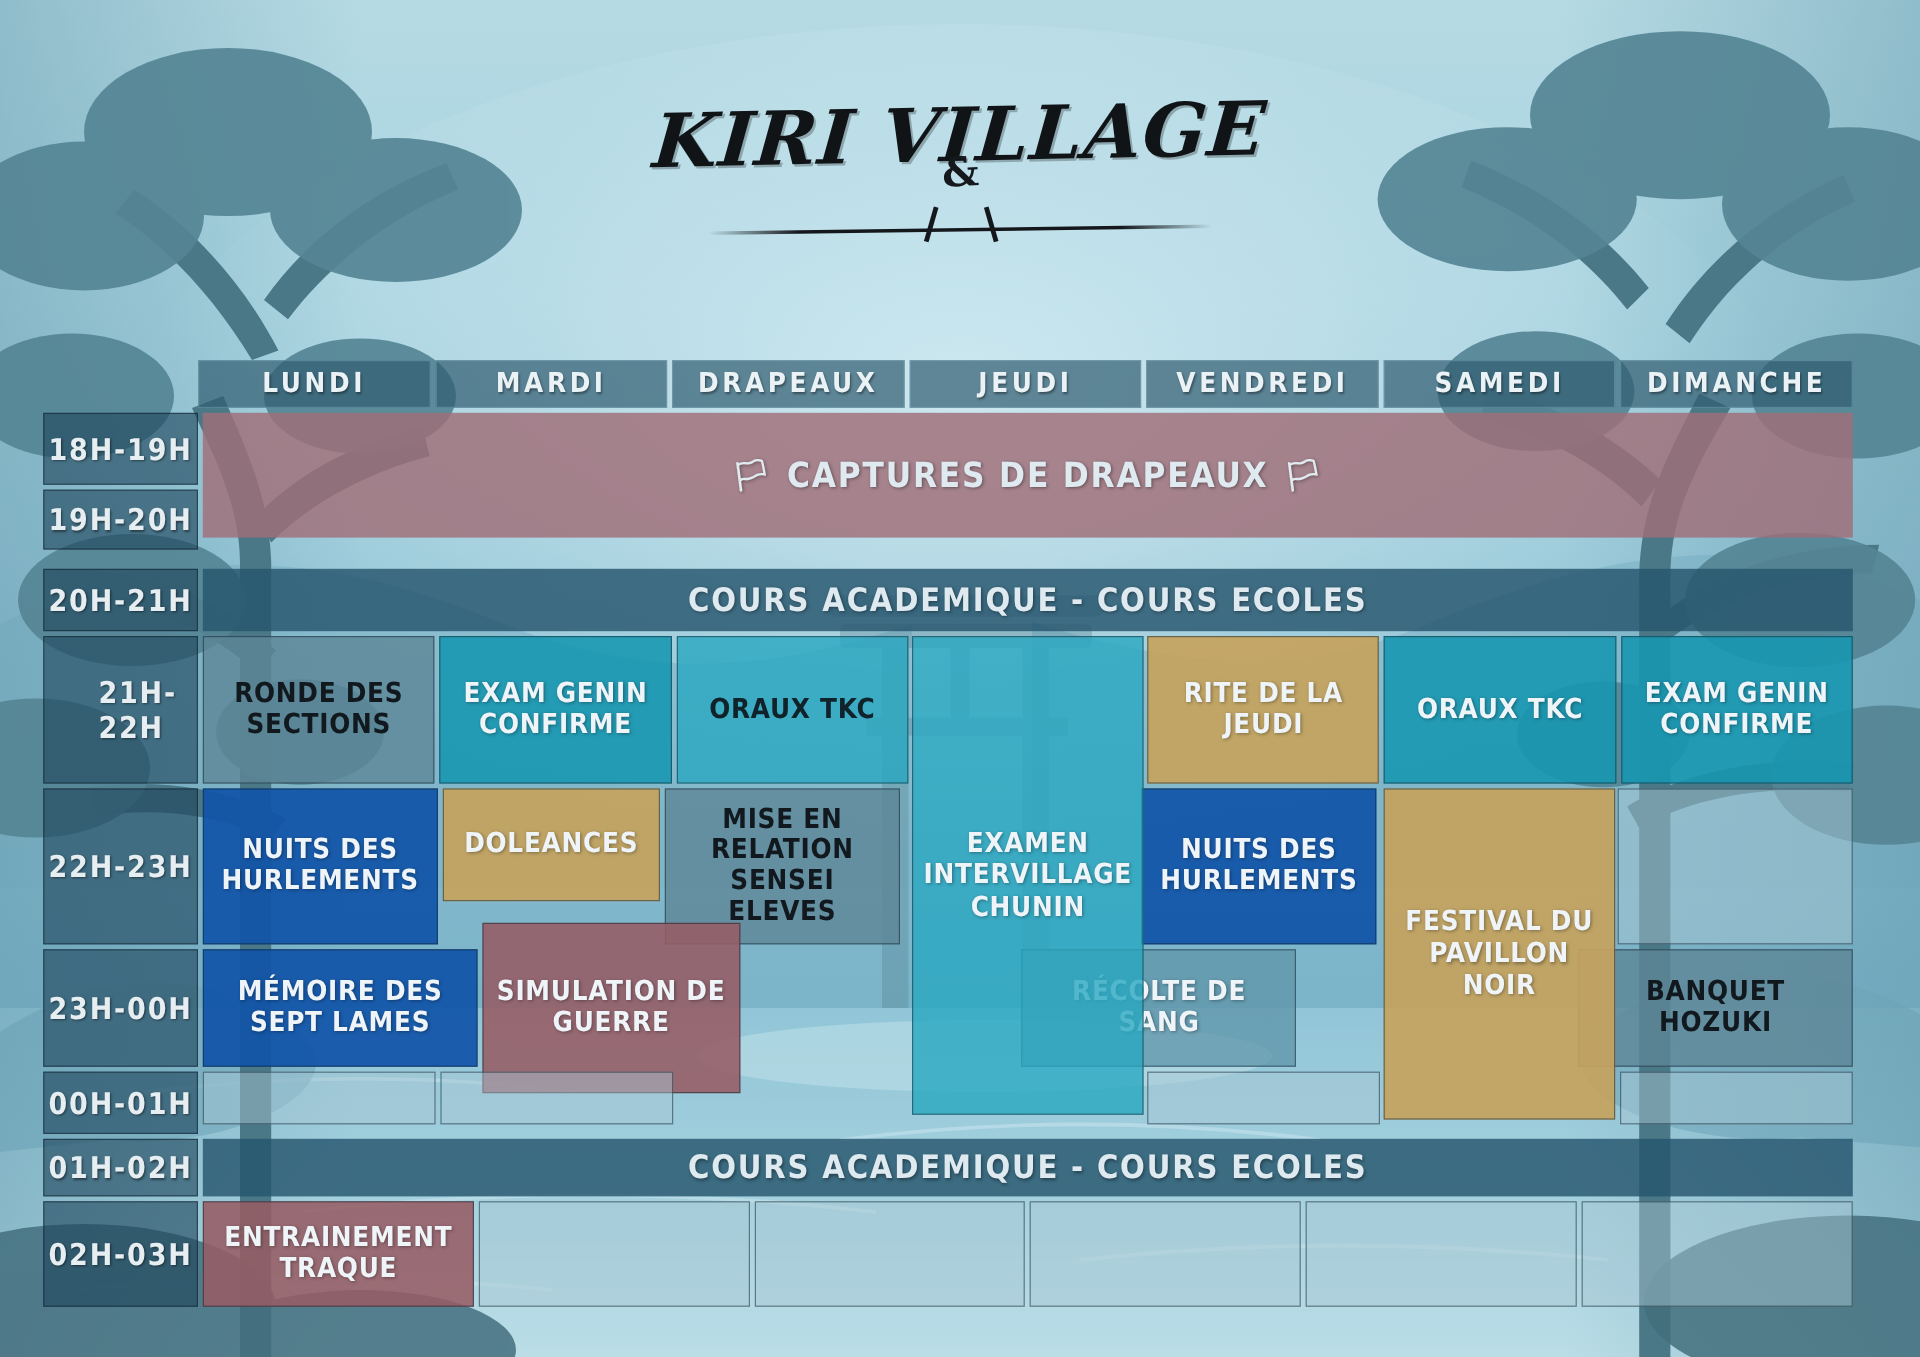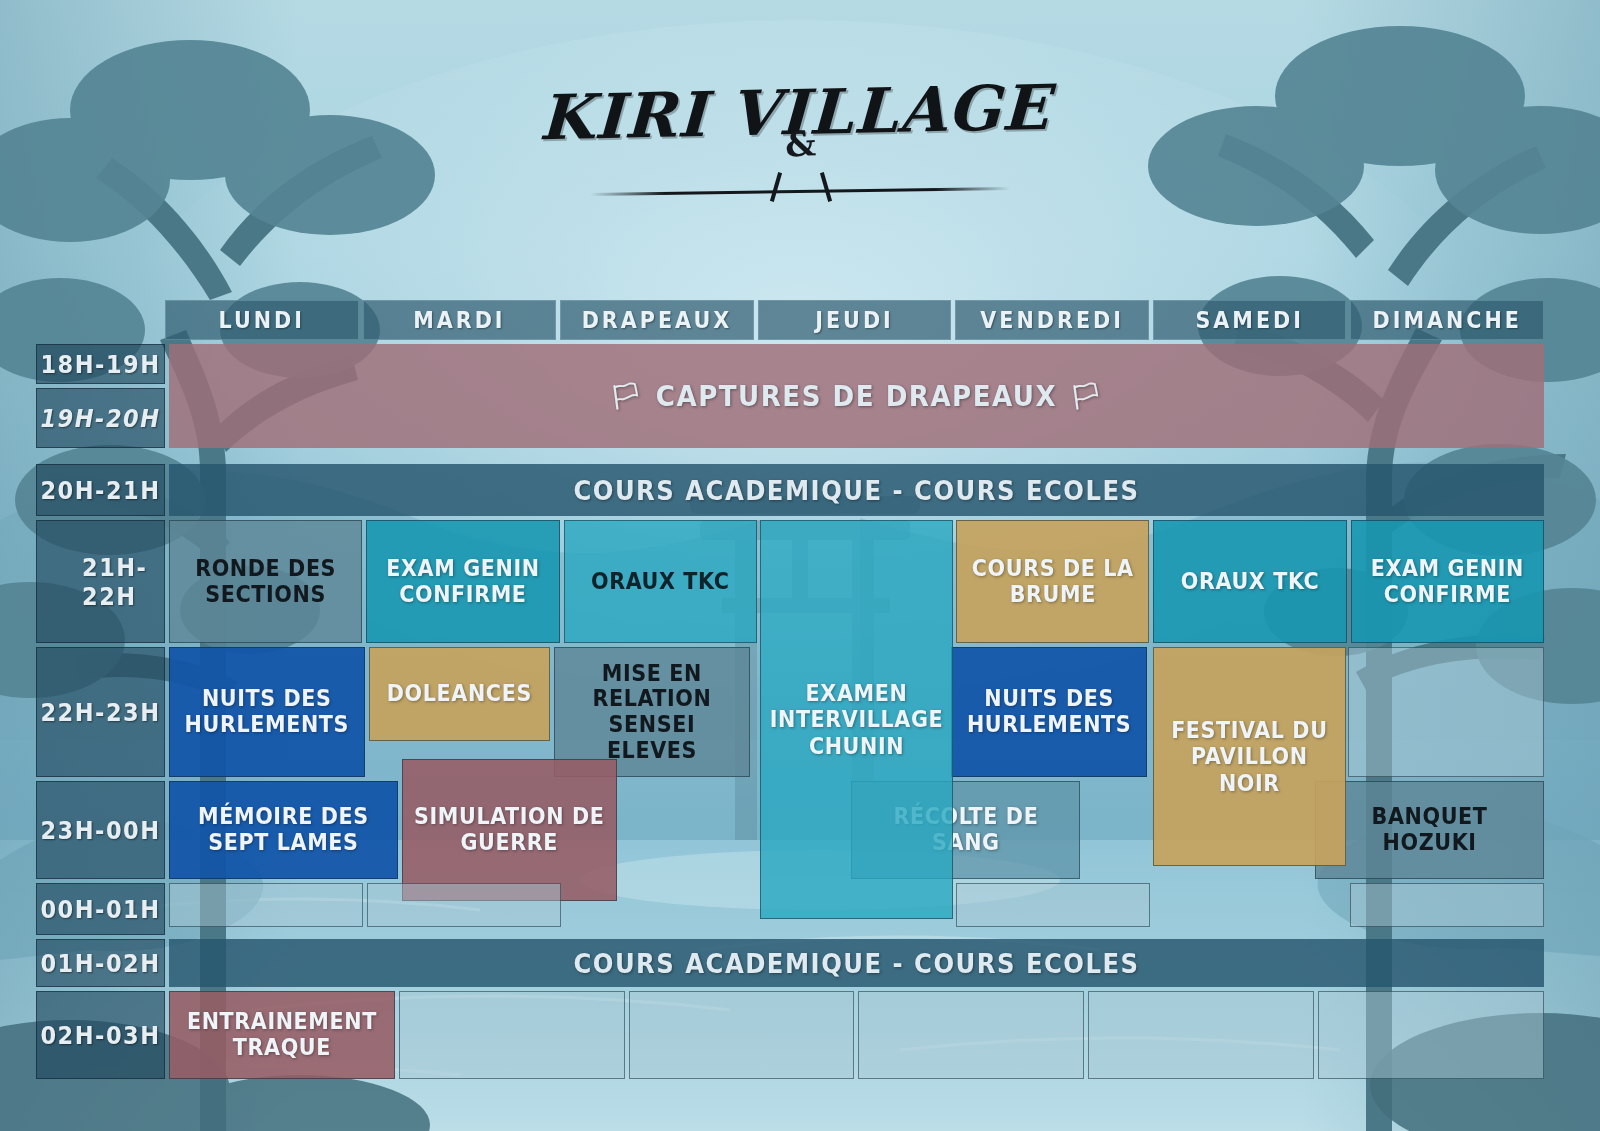--- a/index.html
+++ b/index.html
@@ -267,22 +267,22 @@
       <div class="day">MARDI</div>
       <div class="day">DRAPEAUX</div>
       <div class="day">JEUDI</div>
       <div class="day">VENDREDI</div>
       <div class="day">SAMEDI</div>
       <div class="day">DIMANCHE</div>
     </div>
 
     <div class="row" style="margin-top:4px;">
       <div style="width:129px;flex:0 0 129px;">
-        <div class="timecell" style="height:40px;">18H-19H</div>
-        <div class="timecell" style="height:60px;margin-top:4px;font-style:italic;">19H-20H</div>
+        <div class="timecell" style="height:60px;">18H-19H</div>
+        <div class="timecell" style="height:50px;margin-top:4px;">19H-20H</div>
       </div>
       <div class="banner flags" style="margin-left:4px;">
         <span class="flagicon">🏳</span>
         <span>CAPTURES DE DRAPEAUX</span>
         <span class="flagicon">🏳</span>
       </div>
     </div>
 
     <div class="row" style="margin-top:16px;">
       <div class="timecell" style="height:52px;">20H-21H</div>
@@ -298,21 +298,21 @@
         <div class="timecell" style="height:52px;margin-top:4px;">00H-01H</div>
       </div>
 
       <div class="gridbody" style="margin-left:4px;">
 
         <div class="bodyrow" style="height:123px;">
           <div class="cell v-slate">RONDE DES SECTIONS</div>
           <div class="cell v-teal">EXAM GENIN CONFIRME</div>
           <div class="cell v-teal-l">ORAUX TKC</div>
           <div class="cell" style="background:transparent;border:none;"></div>
-          <div class="cell v-gold">COURS DE LA BRUME</div>
+          <div class="cell v-gold">RITE DE LA JEUDI</div>
           <div class="cell v-teal">ORAUX TKC</div>
           <div class="cell v-teal">EXAM GENIN CONFIRME</div>
         </div>
 
         <div class="bodyrow" style="height:130px;margin-top:4px;">
           <div class="cell v-blue">NUITS DES HURLEMENTS</div>
           <div class="cell" style="background:transparent;border:none;padding:0;align-items:flex-start;">
             <div class="cell v-gold" style="flex:none;width:100%;height:94px;">DOLEANCES</div>
           </div>
           <div class="cell v-slate">MISE EN RELATION SENSEI ELEVES</div>
@@ -338,21 +338,21 @@
           <div class="cell v-empty"></div>
           <div class="cell" style="background:transparent;border:none;"></div>
           <div class="cell" style="background:transparent;border:none;"></div>
           <div class="cell v-empty"></div>
           <div class="cell" style="background:transparent;border:none;"></div>
           <div class="cell v-empty"></div>
         </div>
 
         <div class="span v-teal-l" style="left:calc(3 * (100%/7) + 2px); width:calc(100%/7 - 4px); top:0; height:399px;">EXAMEN INTERVILLAGE CHUNIN</div>
 
-        <div class="span v-gold" style="left:calc(5 * (100%/7) + 2px); width:calc(100%/7 - 4px); top:127px; height:219px;">FESTIVAL DU PAVILLON NOIR</div>
+        <div class="span v-gold" style="left:calc(5 * (100%/7) + 2px); width:calc(100%/7 - 4px); top:127px; height:276px;">FESTIVAL DU PAVILLON NOIR</div>
       </div>
     </div>
 
     <div class="row" style="margin-top:4px;">
       <div class="timecell" style="height:48px;">01H-02H</div>
       <div class="banner acad" style="margin-left:4px;height:48px;">COURS ACADEMIQUE - COURS ECOLES</div>
     </div>
 
     <div class="row" style="margin-top:4px;align-items:flex-start;">
       <div class="timecell" style="height:88px;">02H-03H</div>

